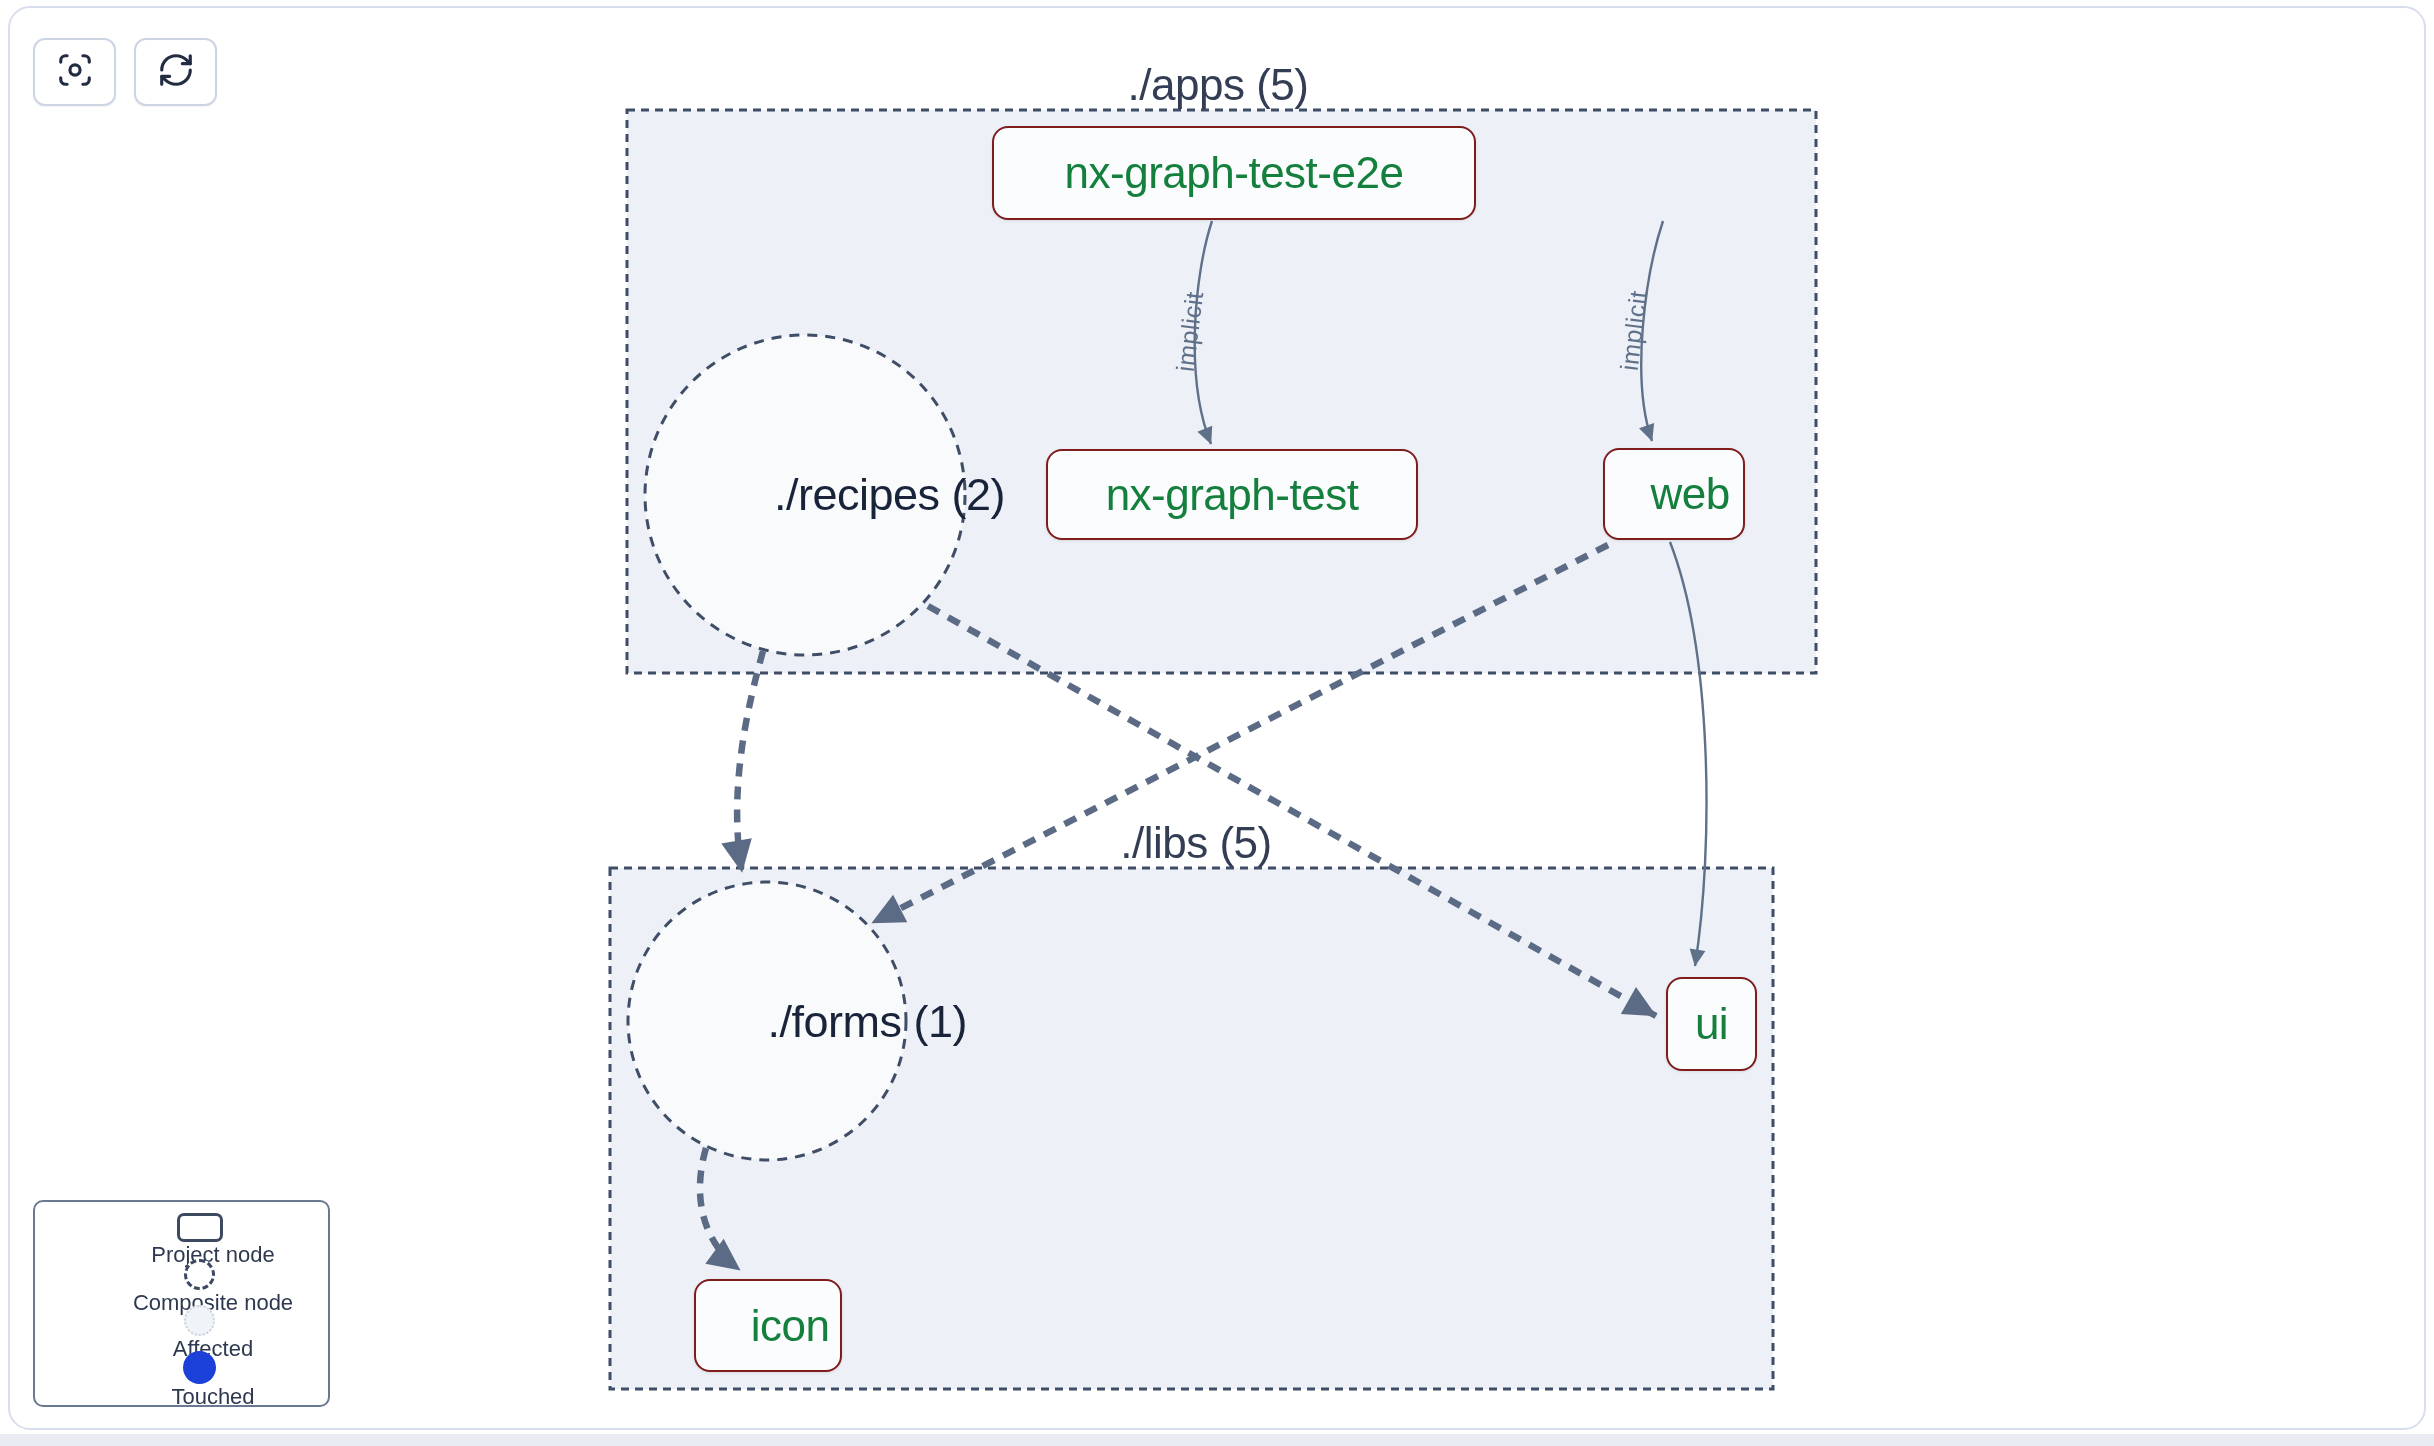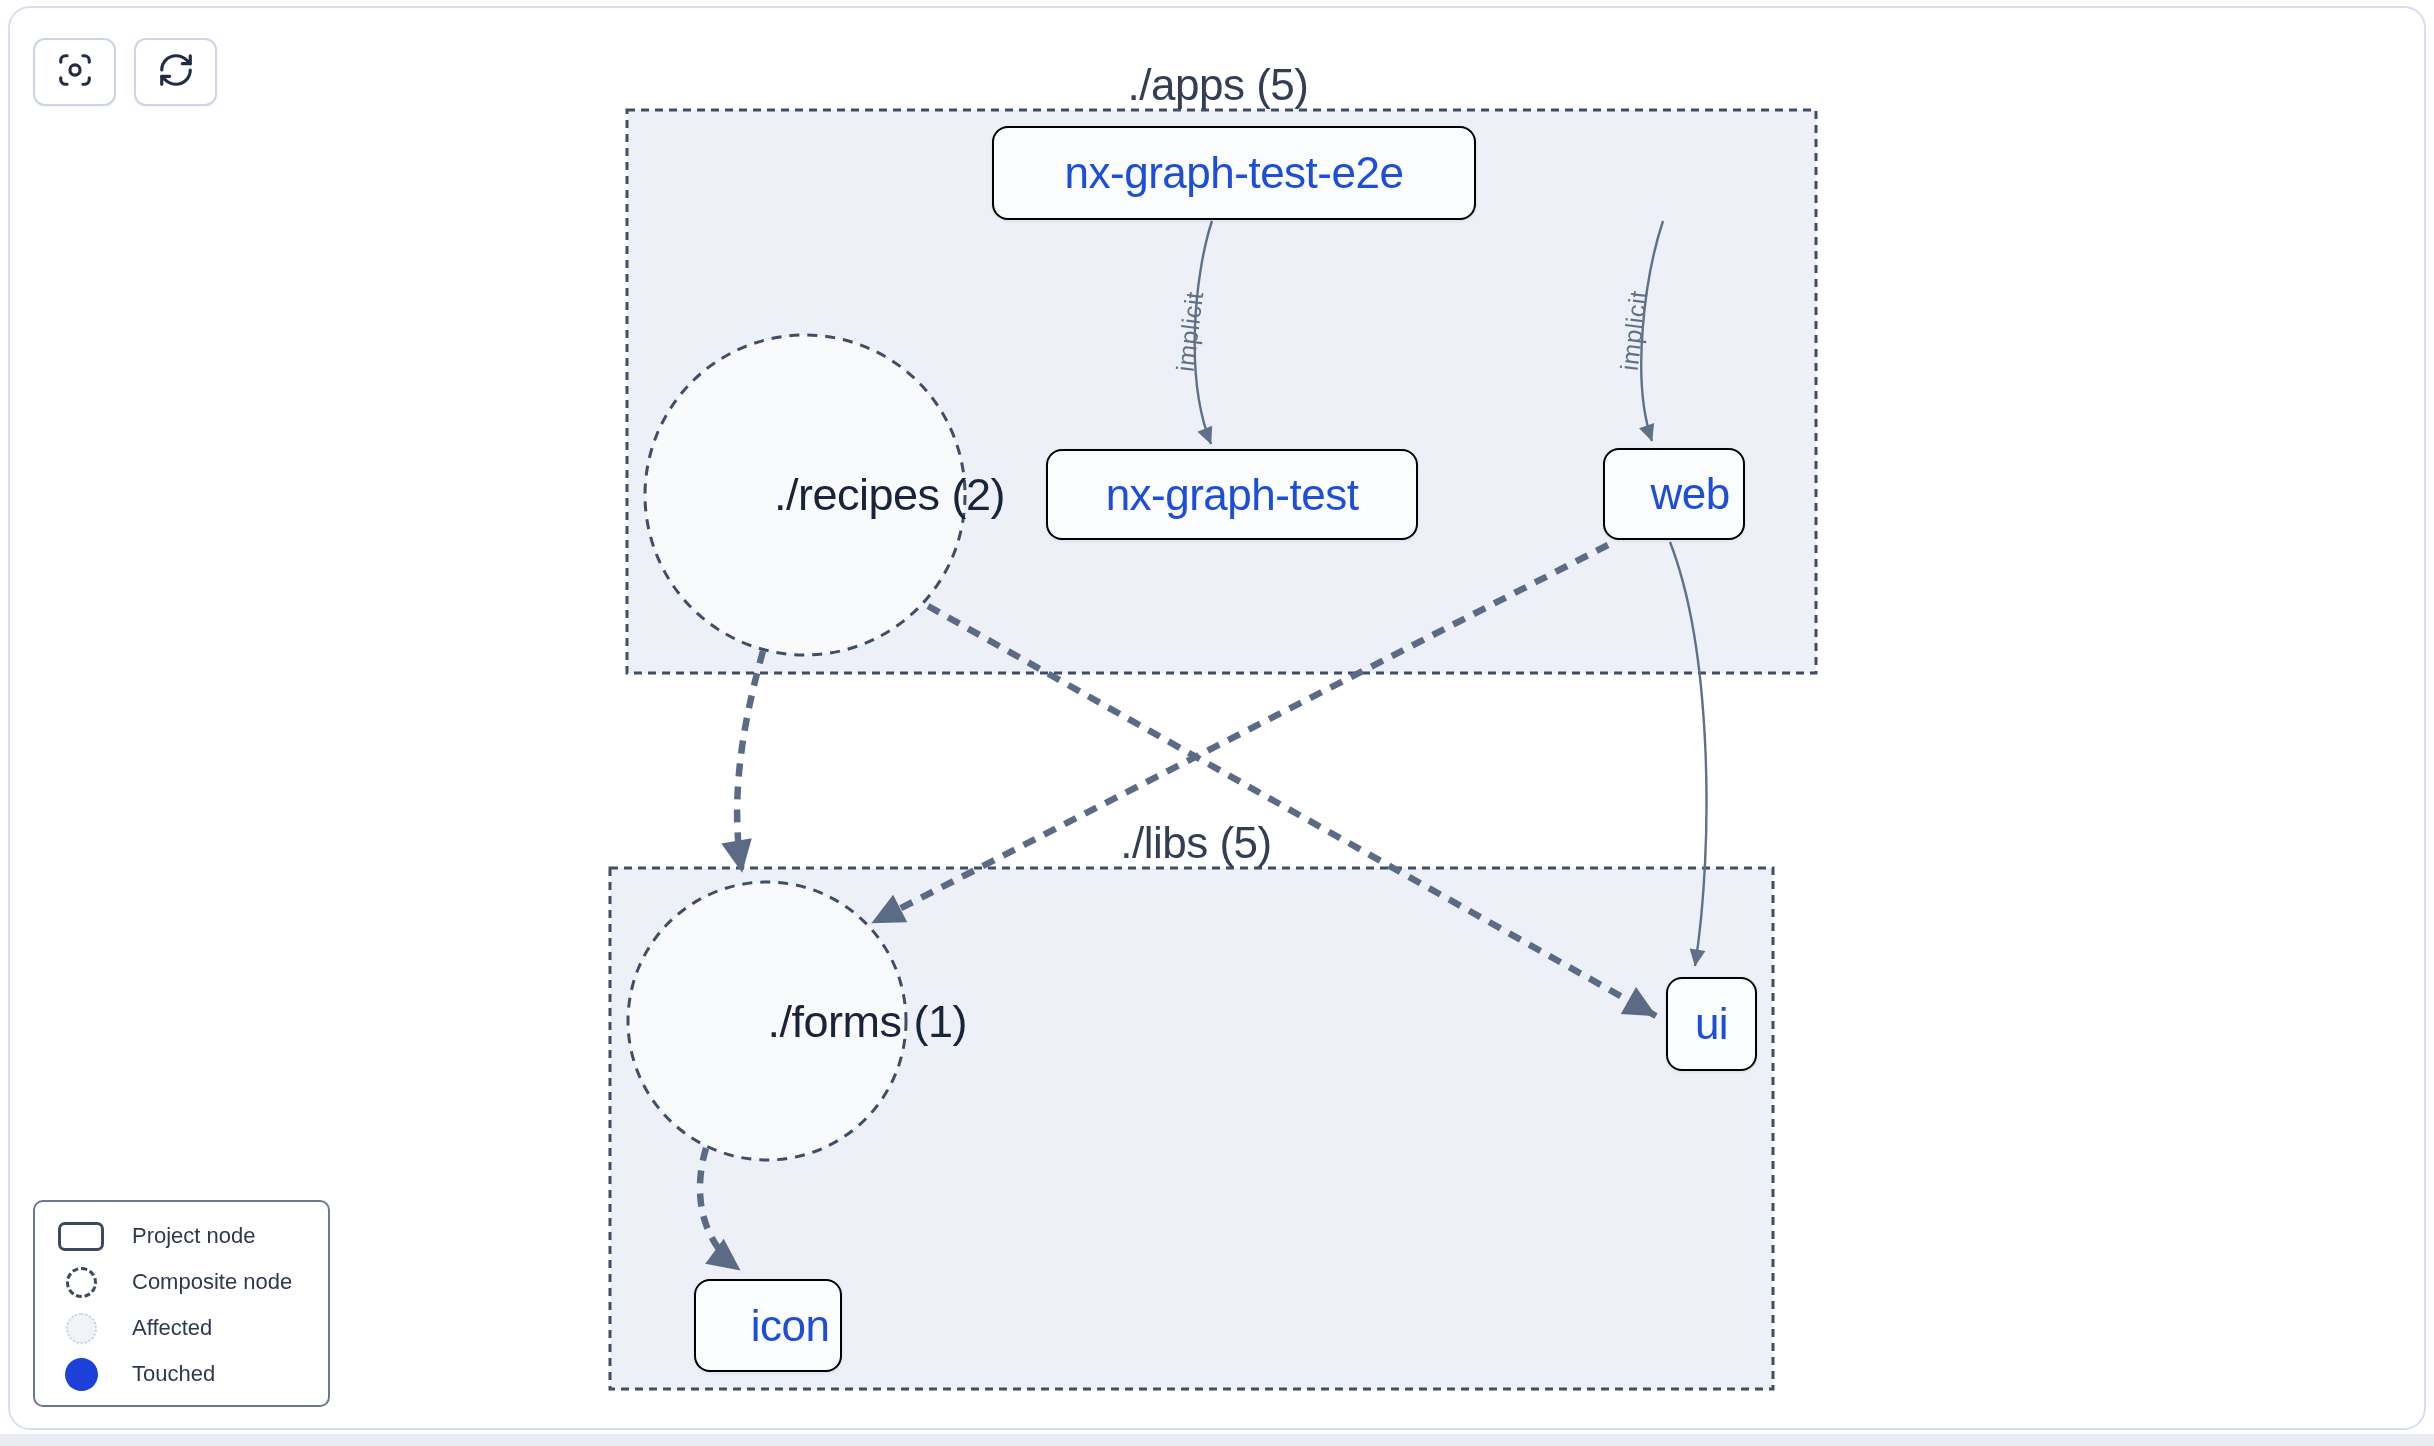--- a/index.html
+++ b/index.html
@@ -16,38 +16,38 @@
 
   
   .toolbar { position:absolute; left:33px; top:38px; display:flex; gap:18px; }
   .tool-btn { width:83px; height:68px; background:#ffffff; border:2px solid #ccd5e3;
               border-radius:12px; display:flex; align-items:center; justify-content:center;
               box-shadow:0 1px 2px rgba(30,41,59,.06); cursor:pointer; }
   .tool-btn svg { width:38px; height:38px; stroke:#222d44; stroke-width:2;
                   fill:none; stroke-linecap:round; stroke-linejoin:round; }
 
   
-  .node { position:absolute; background:#fbfcfe; border:2px solid #000000; border-radius:16px;
+  .node { position:absolute; background:#fbfcfe; border:2px solid #7f1d1d; border-radius:16px;
           display:flex; align-items:center; justify-content:center;
-          font-size:44px; letter-spacing:-0.5px; color:#1d4ed8;
+          font-size:44px; letter-spacing:-0.5px; color:#15803d;
           box-shadow:0 1px 3px rgba(15,23,42,.10); cursor:pointer; }
 
   .group-label { position:absolute; width:400px; text-align:center; font-size:44px;
                  color:#333e55; letter-spacing:-0.5px; }
   .composite-label { position:absolute; width:400px; text-align:right; font-size:45px;
                      color:#19233a; letter-spacing:-0.5px; cursor:pointer; }
 
   .edge-label { position:absolute; width:160px; text-align:center; font-size:25px;
                 color:#5f7089; letter-spacing:0.5px; transform:rotate(-83deg); }
 
   
   .legend { position:absolute; left:33px; top:1200px; width:297px; height:207px;
             background:#ffffff; border:2px solid #6a7990; border-radius:10px;
             padding-top:11px; }
-  .legend-row { height:46px; display:flex; align-items:center; padding-left:22px; }
+  .legend-row { height:46px; display:flex; align-items:center; padding-left:36px;flex-direction:column; }
   .legend-swatch-wrap { width:48px; display:flex; align-items:center; justify-content:center; }
   .legend-label { margin-left:27px; font-size:22px; color:#2e3950; }
   .sw-project   { width:46px; height:29px; border:3px solid #3c4960; border-radius:7px; background:#ffffff; }
   .sw-composite { width:31px; height:31px; border:3px dashed #3c4960; border-radius:50%; background:#ffffff; }
   .sw-affected  { width:31px; height:31px; border:2px dotted #ccd3dd; border-radius:50%; background:#f0f3f7; }
   .sw-touched   { width:33px; height:33px; border-radius:50%; background:#1b41d8; }
 </style>
 </head>
 <body>
 

